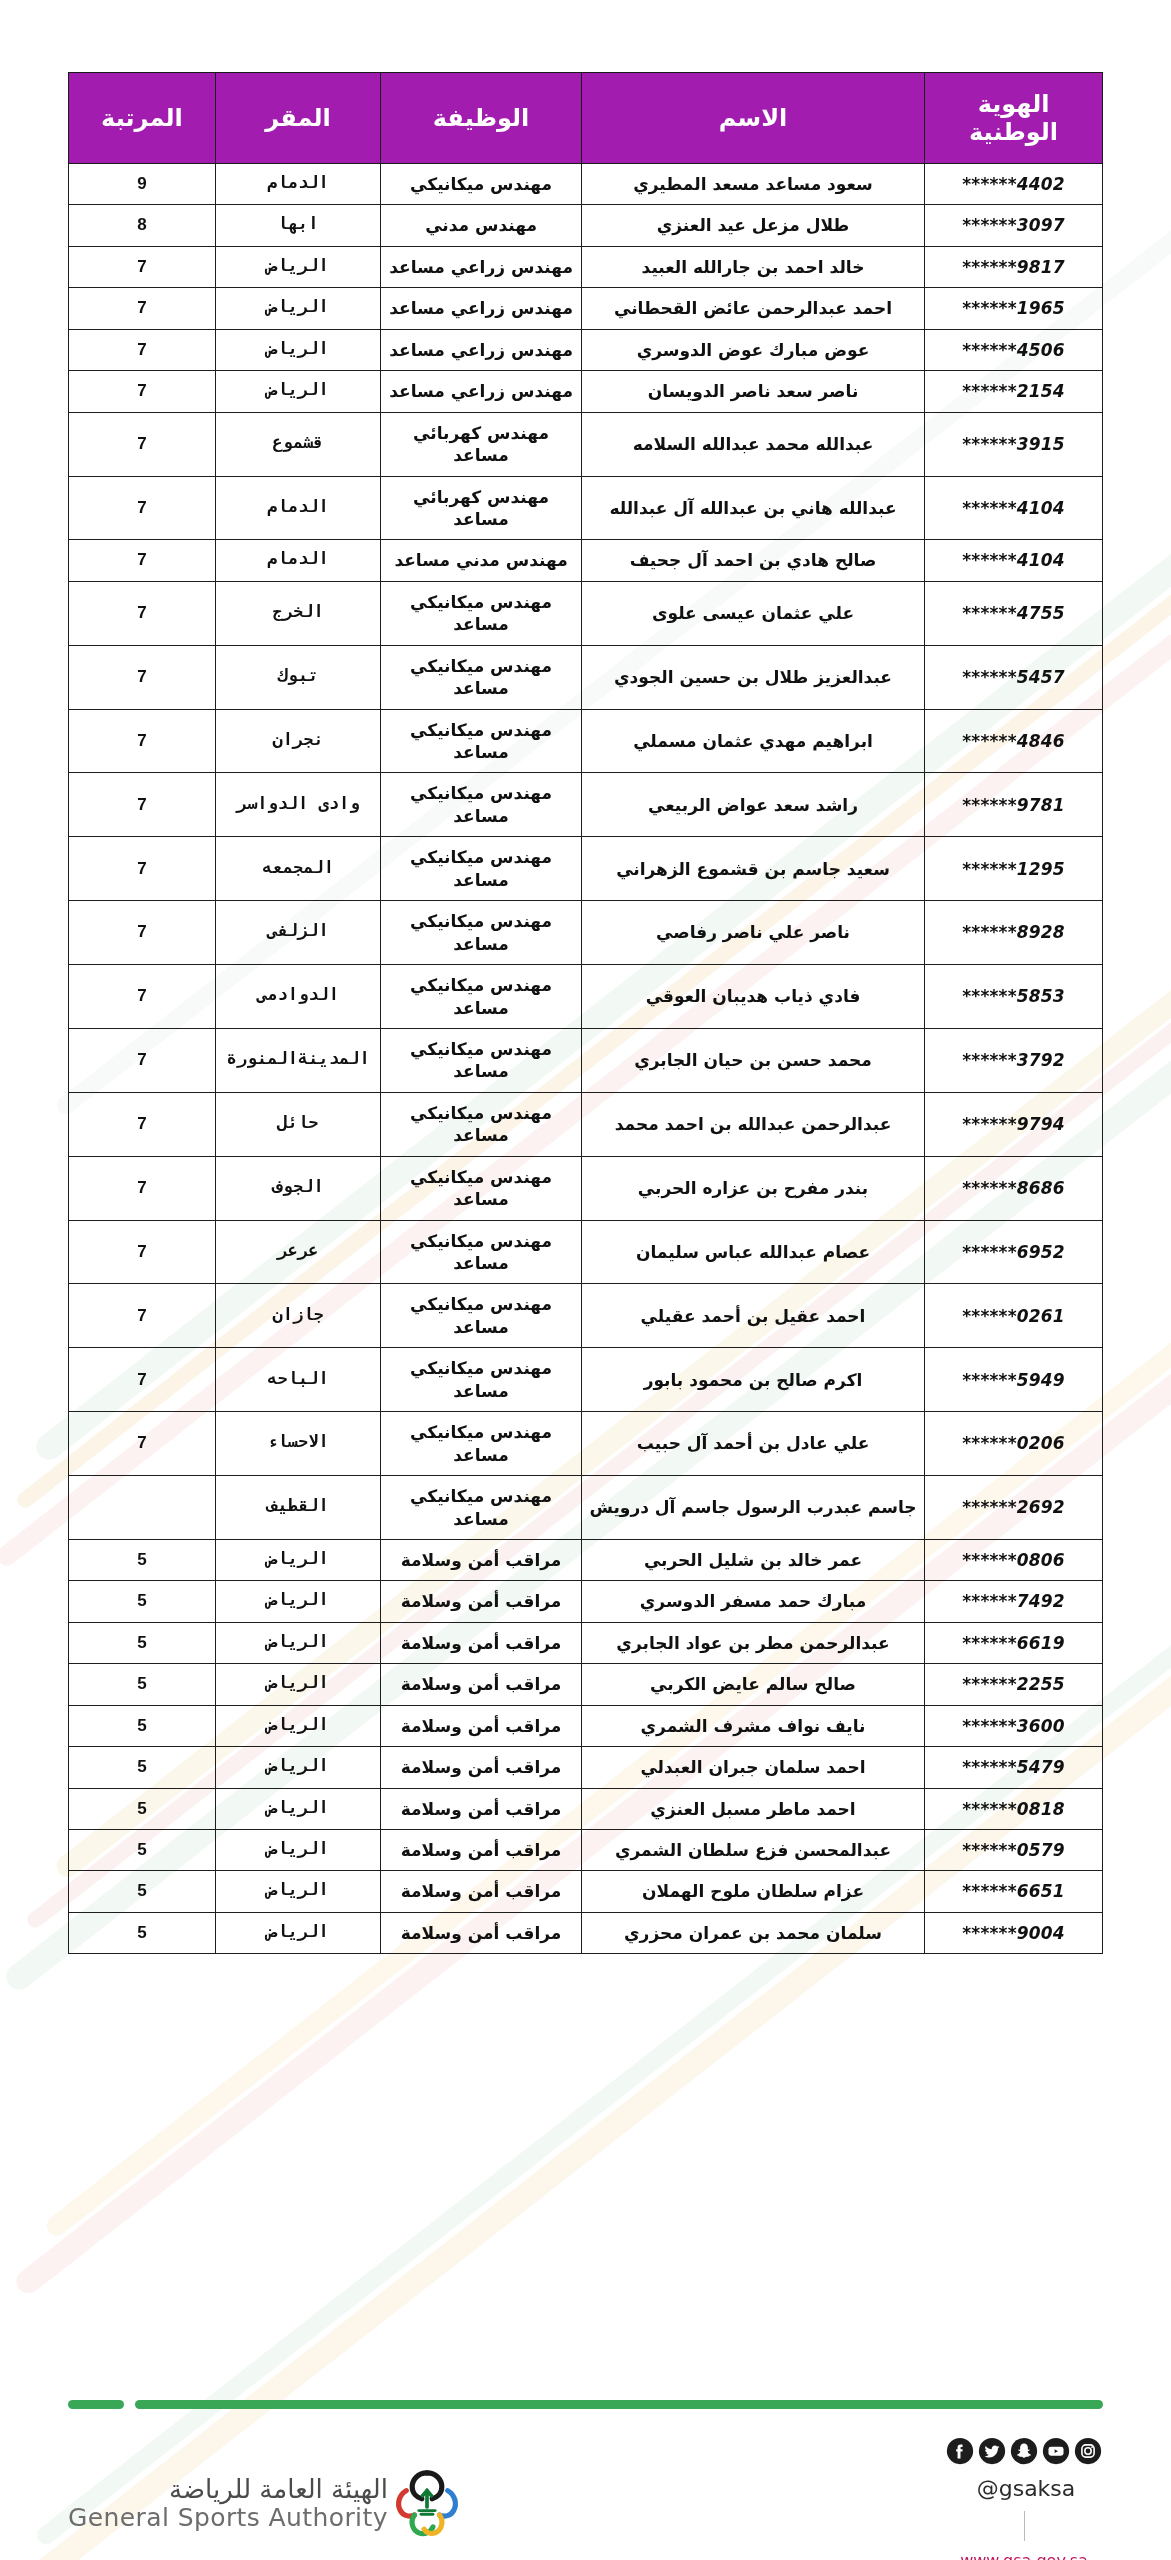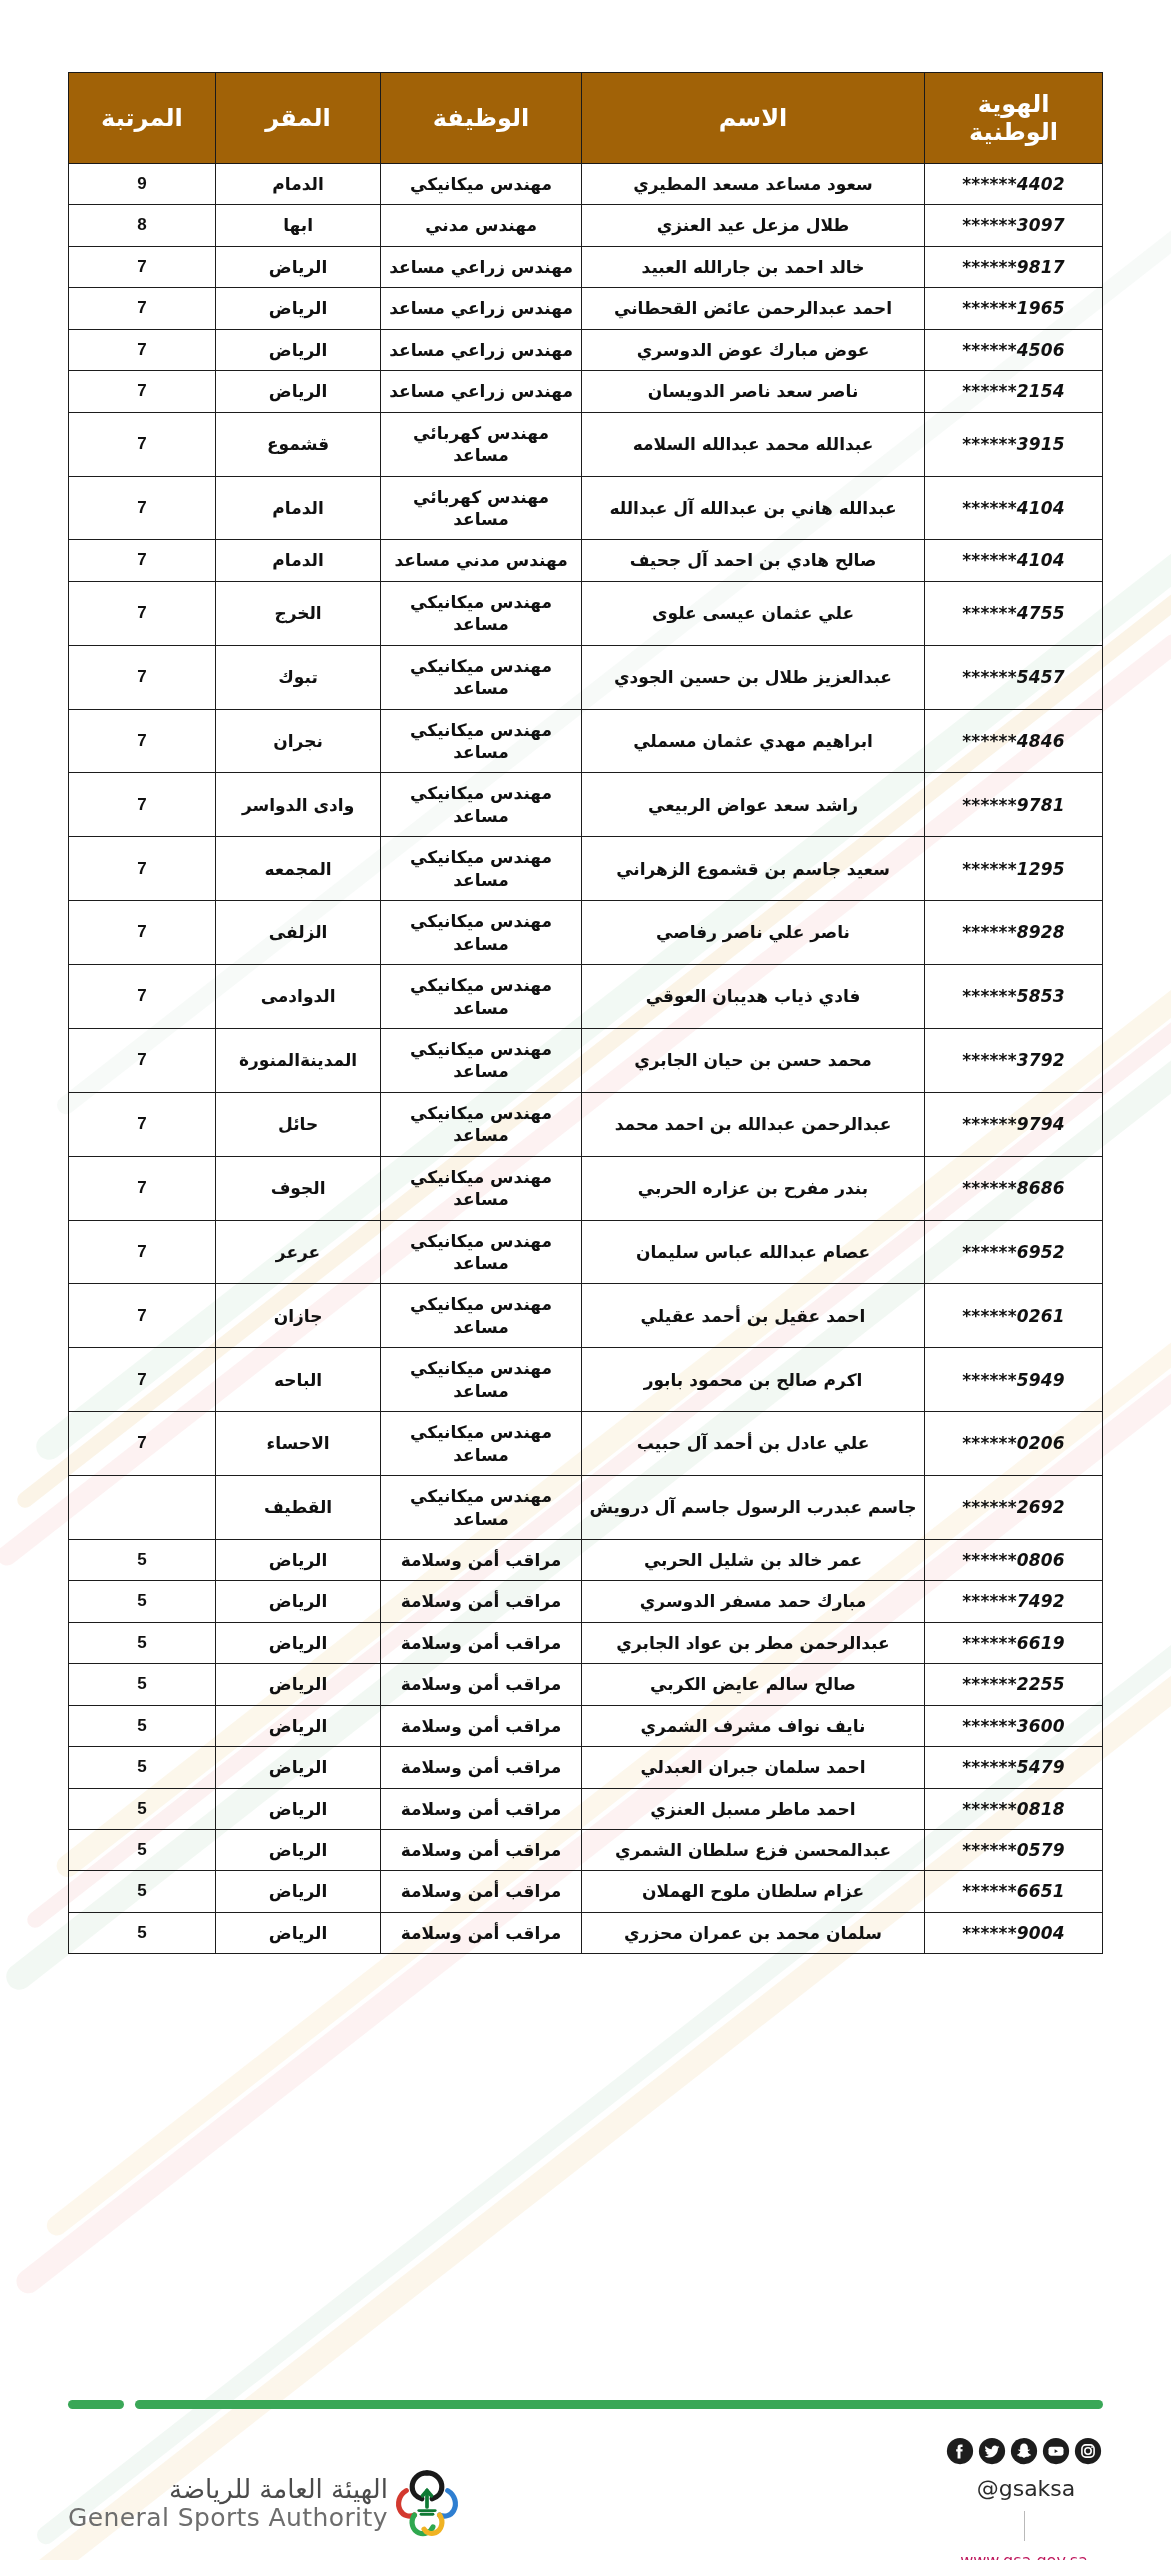--- a/index.html
+++ b/index.html
@@ -47,21 +47,21 @@
     left: 68px;
     right: 68px;
   }
   table.roster {
     width: 100%;
     border-collapse: collapse;
     table-layout: fixed;
     background: transparent;
   }
   table.roster th {
-    background: #a16207;
+    background: #a21caf;
     color: #ffffff;
     font-size: 24px;
     font-weight: bold;
     padding: 17px 6px;
     border: 1px solid #1a1a1a;
     text-align: center;
     letter-spacing: 0;
   }
   table.roster td {
     border: 1px solid #1d1d1d;
@@ -76,21 +76,21 @@
   
   col.c-id   { width: 17.2%; }
   col.c-name { width: 33.2%; }
   col.c-job  { width: 19.4%; }
   col.c-site { width: 16.0%; }
   col.c-rank { width: 14.2%; }
 
   td.cell-id   { font-size: 16.5px; letter-spacing: 0.2px; font-style: italic; }
   td.cell-name { font-size: 17px; }
   td.cell-job  { font-size: 17px; }
-  td.cell-site { font-size: 17px; }
+  td.cell-site { font-size: 17px; font-family: Liberation Mono, monospace; }
   td.cell-rank { font-size: 18px; font-family: "Liberation Sans", sans-serif; }
 
   
   .footer {
     position: absolute;
     left: 0;
     right: 0;
     bottom: 0;
     height: 160px;
   }

